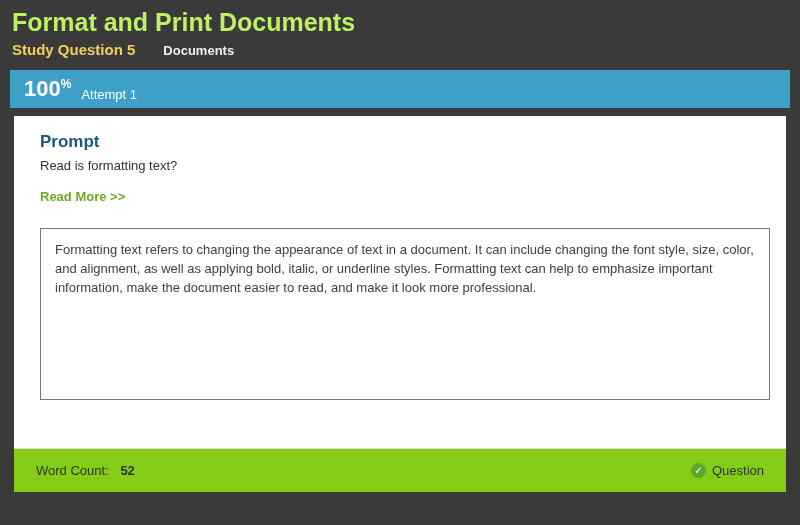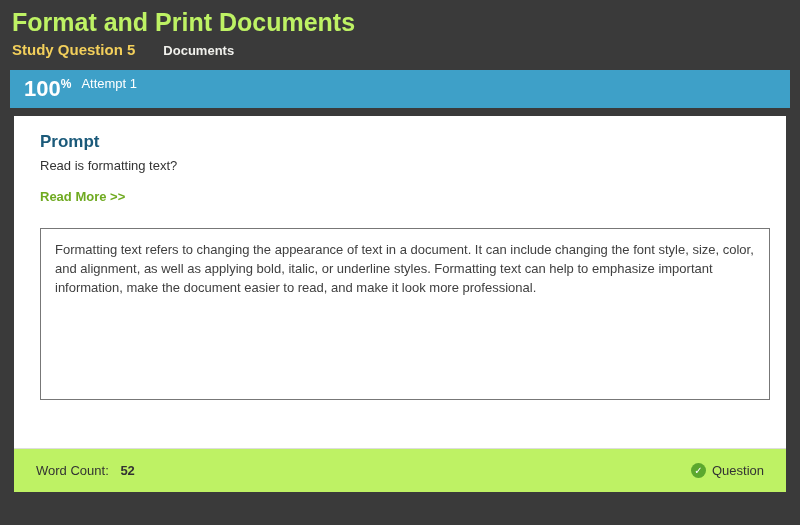--- a/index.html
+++ b/index.html
@@ -33,21 +33,21 @@
     color: #f0f0ec;
     font-size: 13px;
     font-weight: bold;
   }
   .score-bar {
     background: #3ea0c8;
     color: #fff;
     padding: 6px 14px;
     margin: 6px 10px 8px 10px;
     display: flex;
-    align-items: flex-start;
+    align-items: flex-end;
     gap: 10px;
   }
   .score-num {
     font-size: 22px;
     font-weight: bold;
   }
   .score-num sup {
     font-size: 12px;
     vertical-align: super;
   }
@@ -83,21 +83,21 @@
   .answer-box {
     border: 1px solid #777;
     padding: 12px 14px;
     height: 172px;
     font-size: 13px;
     color: #404040;
     line-height: 1.45;
     overflow: hidden;
   }
   .footer {
-    background: #bef264;
+    background: #84cc16;
     margin: 0 14px;
     padding: 14px 22px;
     display: flex;
     align-items: center;
     justify-content: space-between;
     font-size: 13px;
     color: #333;
     border-top: 1px solid #ddd;
   }
   .word-count-label { }

